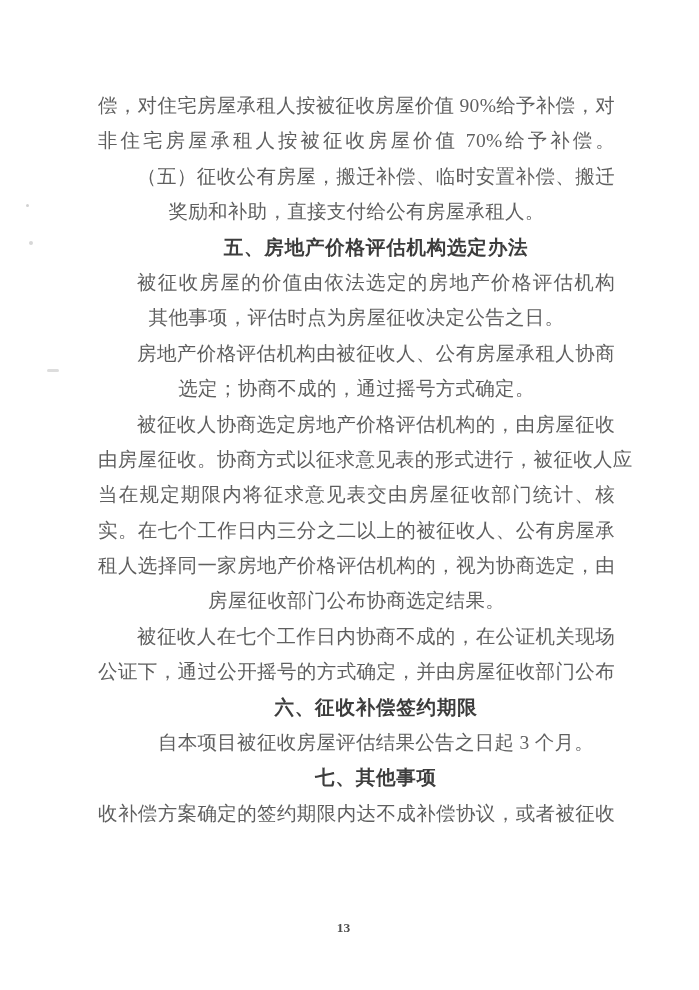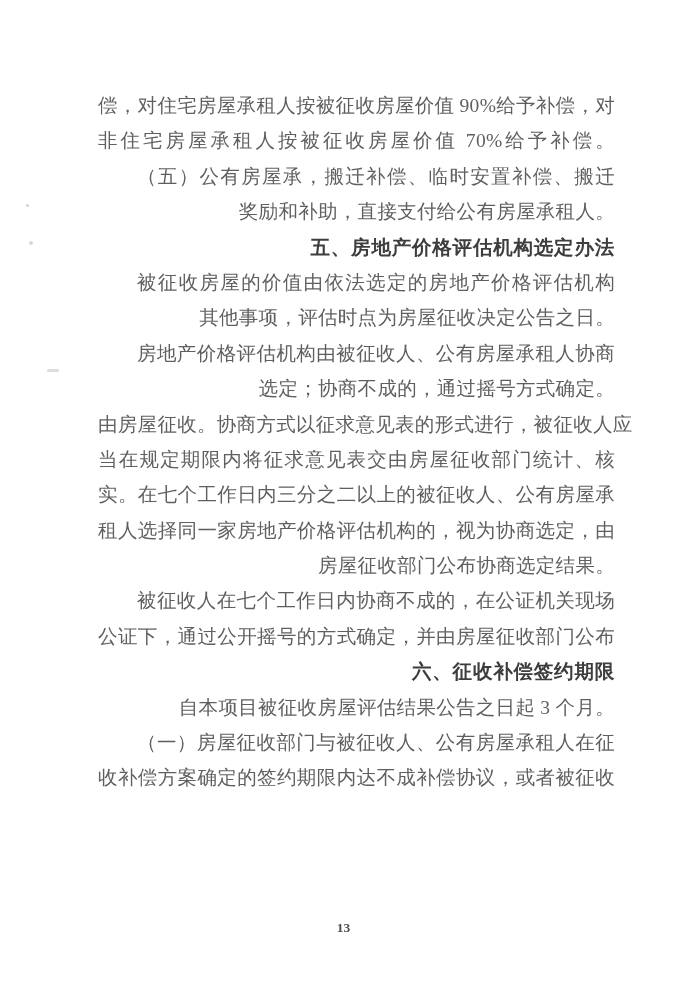--- a/index.html
+++ b/index.html
@@ -24,21 +24,21 @@
     left: 98px;
     top: 88px;
     width: 517px;
   }
   .line {
     height: 35.4px;
     line-height: 35.4px;
     font-size: 19.5px;
     color: var(--body-text);
     white-space: nowrap;
-    text-align: right;
+    text-align: center;
     letter-spacing: 0.3px;
   }
   .line.j {
     text-align: justify;
     text-align-last: justify;
   }
   .line.ind {
     text-indent: 39px;
   }
   .line.heading {
@@ -70,35 +70,36 @@
 
 <div class="page">
 
   <div class="speck speck-1"></div>
   <div class="speck speck-2"></div>
   <div class="speck speck-3"></div>
 
   <div class="text-block">
     <div class="line j">偿，对住宅房屋承租人按被征收房屋价值 90%给予补偿，对</div>
     <div class="line j">非住宅房屋承租人按被征收房屋价值 70%给予补偿。</div>
-    <div class="line j ind">（五）公有房屋承，搬迁补偿、临时安置补偿、搬迁</div>
+    <div class="line j ind">（五）征收公有房屋，搬迁补偿、临时安置补偿、搬迁</div>
     <div class="line">奖励和补助，直接支付给公有房屋承租人。</div>
     <div class="line heading ind">五、房地产价格评估机构选定办法</div>
     <div class="line j ind">被征收房屋的价值由依法选定的房地产价格评估机构</div>
     <div class="line">其他事项，评估时点为房屋征收决定公告之日。</div>
     <div class="line j ind">房地产价格评估机构由被征收人、公有房屋承租人协商</div>
     <div class="line">选定；协商不成的，通过摇号方式确定。</div>
+    <div class="line j ind">被征收人协商选定房地产价格评估机构的，由房屋征收</div>
     <div class="line j">由房屋征收。协商方式以征求意见表的形式进行，被征收人应</div>
     <div class="line j">当在规定期限内将征求意见表交由房屋征收部门统计、核</div>
     <div class="line j">实。在七个工作日内三分之二以上的被征收人、公有房屋承</div>
     <div class="line j">租人选择同一家房地产价格评估机构的，视为协商选定，由</div>
     <div class="line">房屋征收部门公布协商选定结果。</div>
     <div class="line j ind">被征收人在七个工作日内协商不成的，在公证机关现场</div>
     <div class="line j">公证下，通过公开摇号的方式确定，并由房屋征收部门公布</div>
     <div class="line heading ind">六、征收补偿签约期限</div>
     <div class="line ind">自本项目被征收房屋评估结果公告之日起 3 个月。</div>
-    <div class="line j ind">（一）房屋征收部门与被征收人、公有房屋承租人在征</div>
+    <div class="line heading ind">七、其他事项</div>
     <div class="line j">收补偿方案确定的签约期限内达不成补偿协议，或者被征收</div>
   </div>
 
   <div class="page-number">13</div>
 
 </div>
 
 </body></html>

